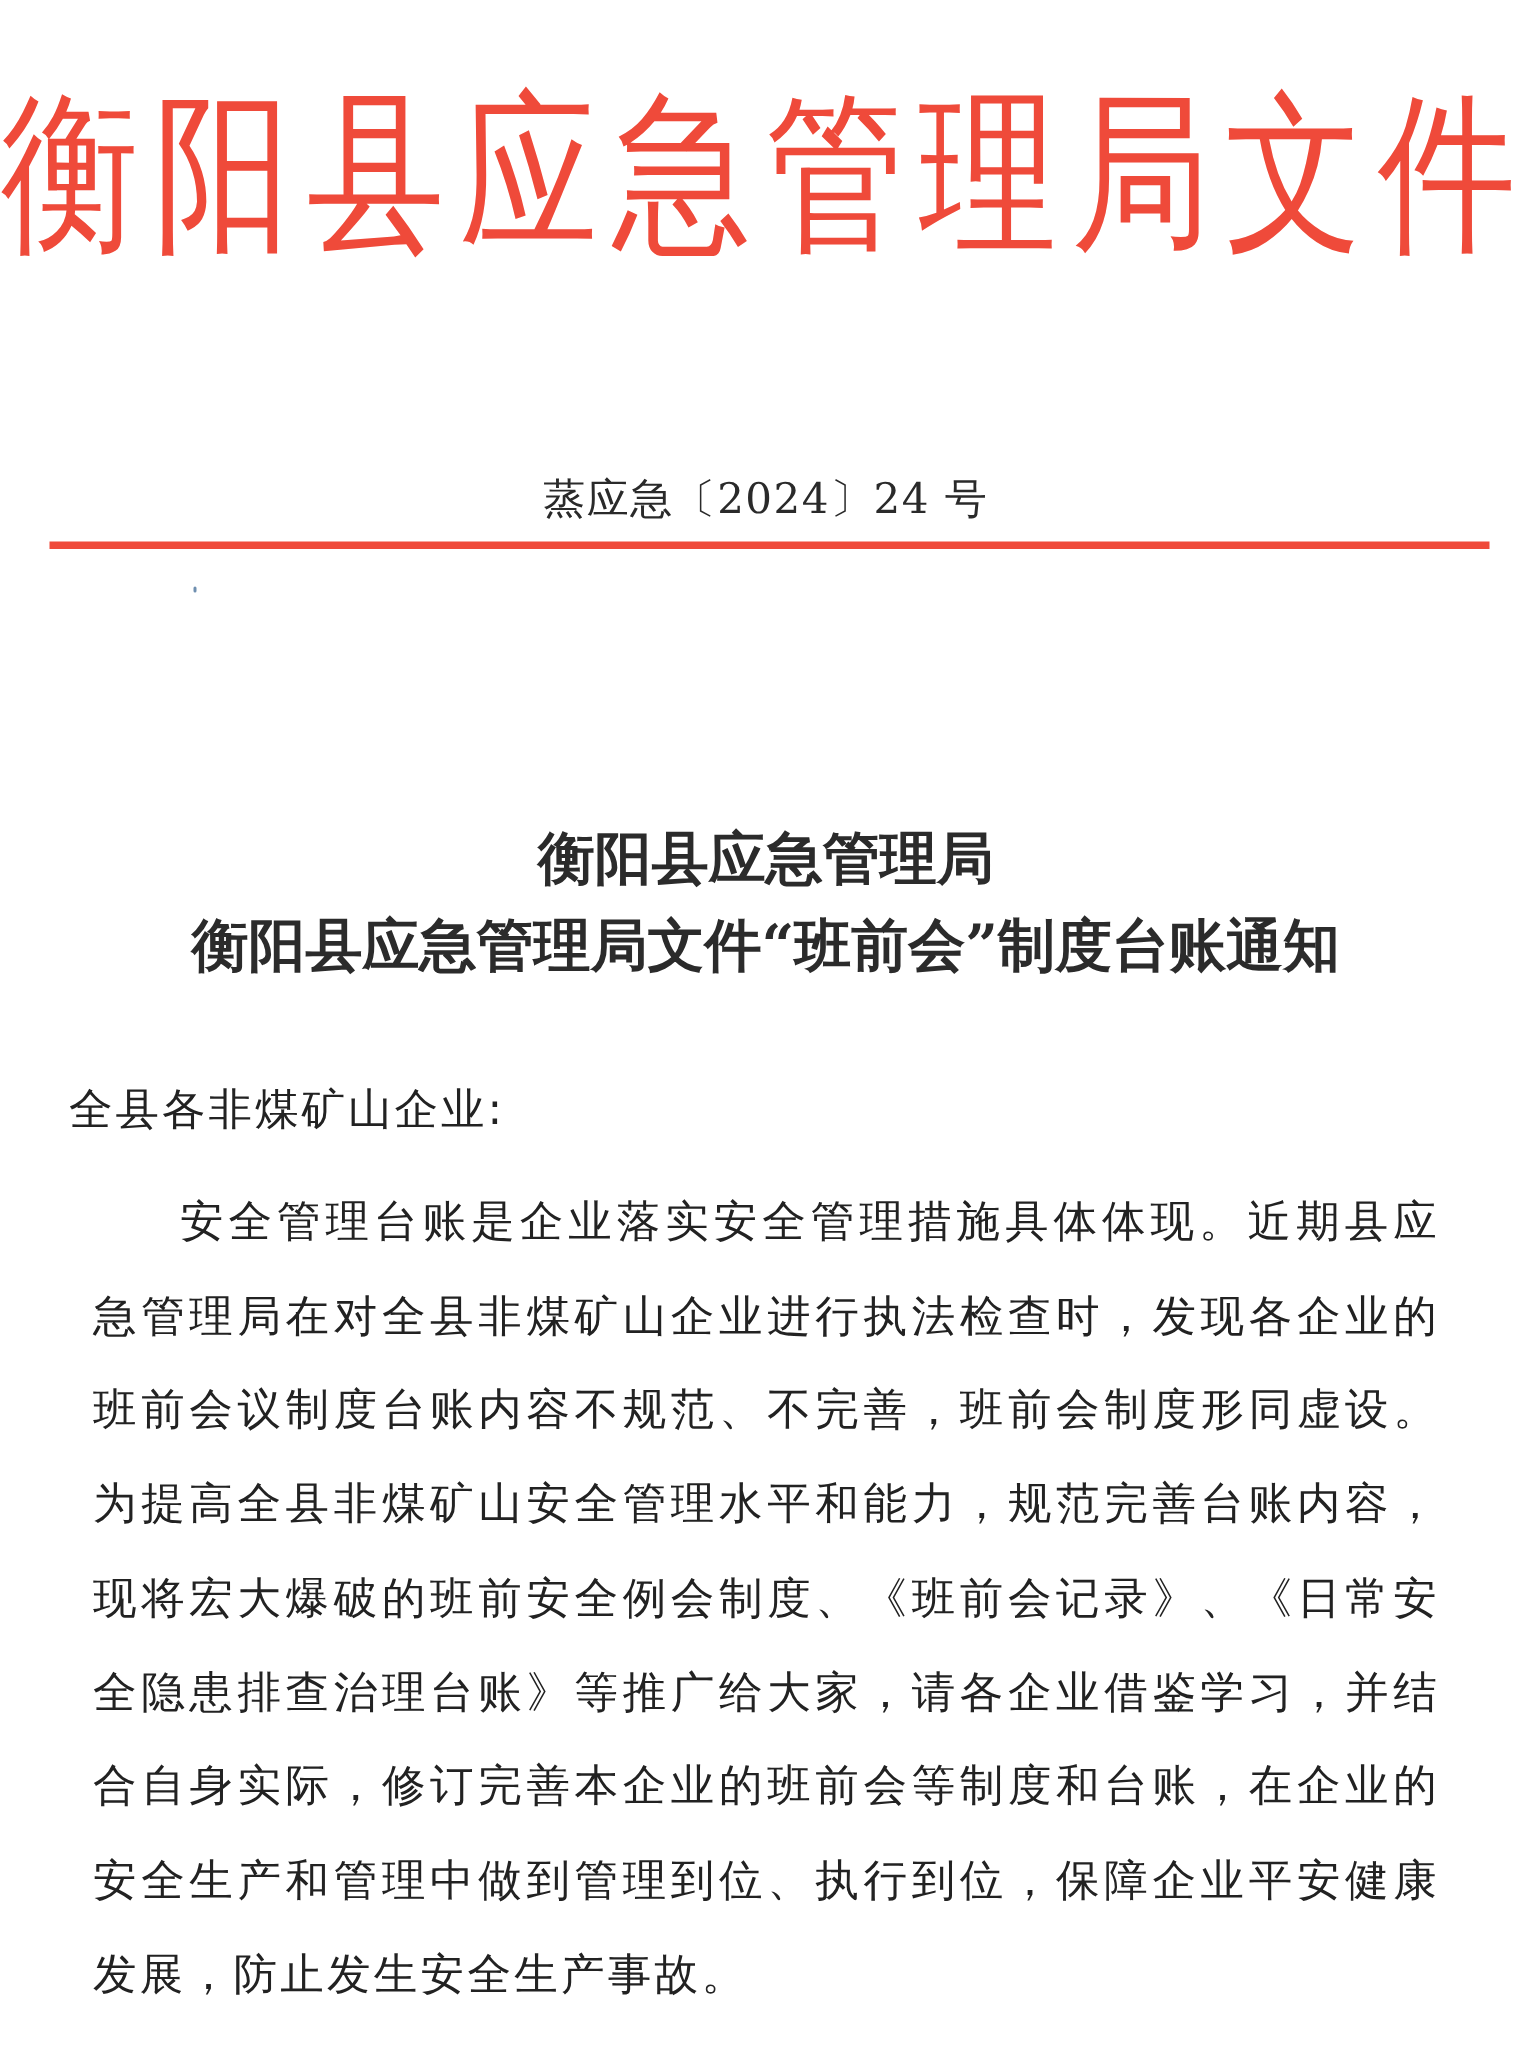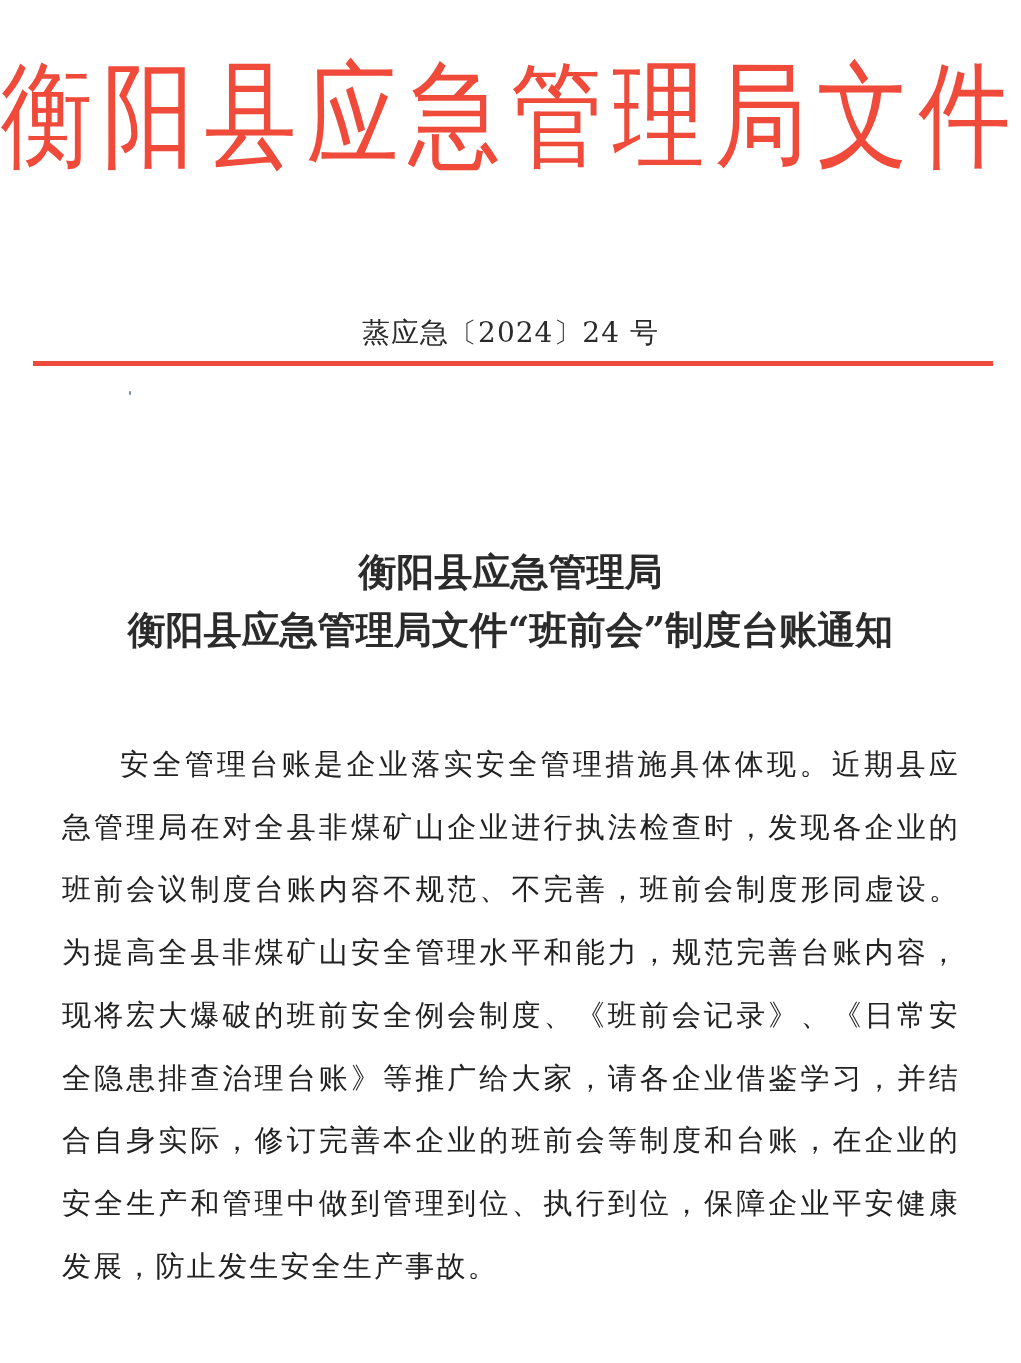--- a/index.html
+++ b/index.html
@@ -116,16 +116,17 @@
   <div class="red-rule"></div>
 
   <div class="stray-dot"></div>
 
   <div class="title-block">
     <span class="title-line">衡阳县应急管理局</span>
     <span class="title-line">衡阳县应急管理局文件“班前会”制度台账通知</span>
   </div>
 
   <div class="body-text">
+    <p class="salutation">全县各非煤矿山企业:</p>
     <p class="paragraph">安全管理台账是企业落实安全管理措施具体体现。近期县应急管理局在对全县非煤矿山企业进行执法检查时，发现各企业的班前会议制度台账内容不规范、不完善，班前会制度形同虚设。为提高全县非煤矿山安全管理水平和能力，规范完善台账内容，现将宏大爆破的班前安全例会制度、《班前会记录》、《日常安全隐患排查治理台账》等推广给大家，请各企业借鉴学习，并结合自身实际，修订完善本企业的班前会等制度和台账，在企业的安全生产和管理中做到管理到位、执行到位，保障企业平安健康发展，防止发生安全生产事故。</p>
   </div>
 
 </div>
 
 </body></html>

